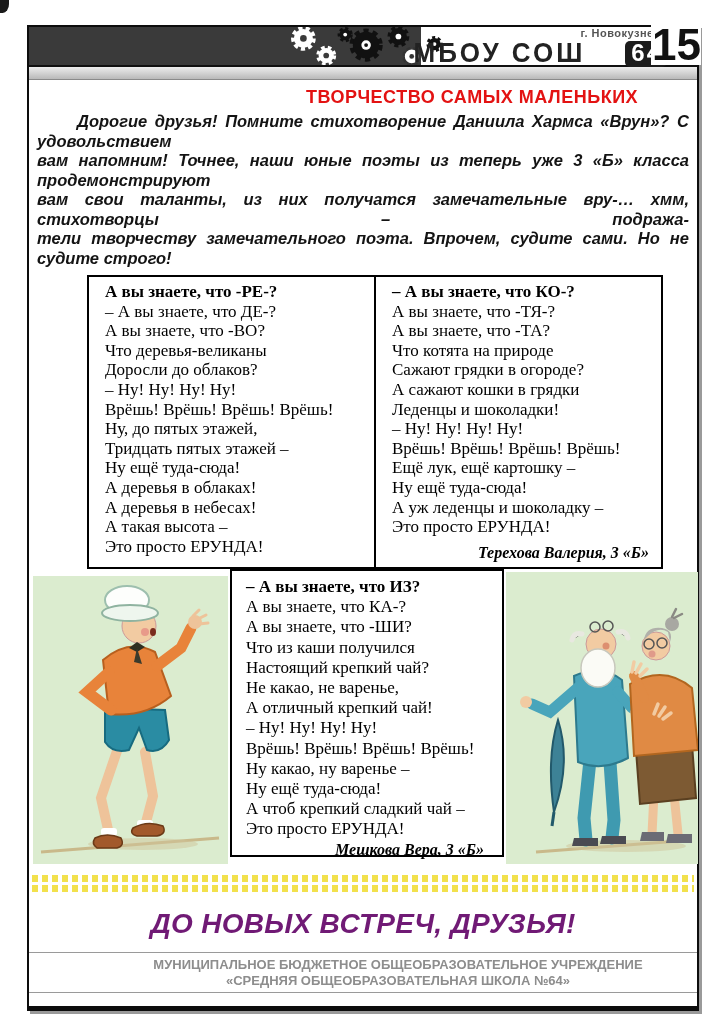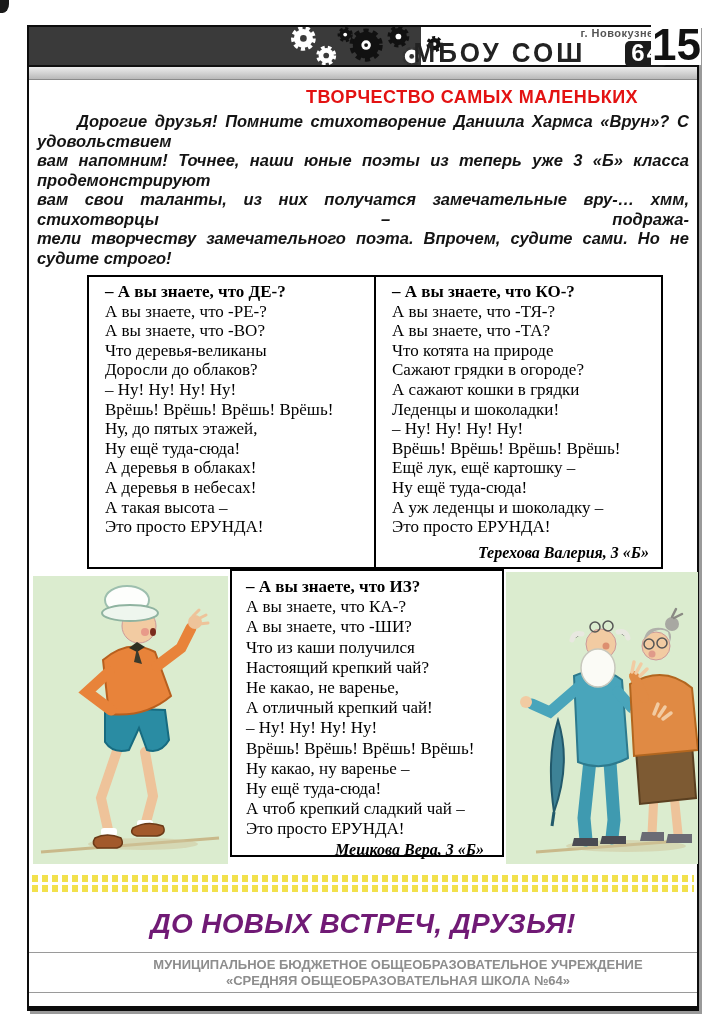--- a/index.html
+++ b/index.html
@@ -114,28 +114,29 @@
     <div class="intro">
       <div class="intro-line">Дорогие друзья! Помните стихотворение Даниила Хармса «Врун»? С удовольствием</div>
       <div class="intro-line">вам напомним! Точнее, наши юные поэты из теперь уже 3 «Б» класса продемонстрируют</div>
       <div class="intro-line">вам свои таланты, из них получатся замечательные вру-… хмм, стихотворцы – подража-</div>
       <div class="intro-line">тели творчеству замечательного поэта. Впрочем, судите сами. Но не судите строго!</div>
     </div>
 
     <div class="poembox2">
       <div class="poemcol">
         <div class="poem-lines">
+            <div>А вы знаете, что -РЕ-?</div>
             <div>– А вы знаете, что ДЕ-?</div>
-            <div>А вы знаете, что -РЕ-?</div>
             <div>А вы знаете, что -ВО?</div>
             <div>Что деревья-великаны</div>
             <div>Доросли до облаков?</div>
             <div>– Ну! Ну! Ну! Ну!</div>
             <div>Врёшь! Врёшь! Врёшь! Врёшь!</div>
             <div>Ну, до пятых этажей,</div>
+            <div>Тридцать пятых этажей –</div>
             <div>Ну ещё туда-сюда!</div>
             <div>А деревья в облаках!</div>
             <div>А деревья в небесах!</div>
             <div>А такая высота –</div>
             <div>Это просто ЕРУНДА!</div>
           </div>
       </div>
       <div class="poemcol right">
         <div class="poem-lines">
             <div>– А вы знаете, что КО-?</div>

